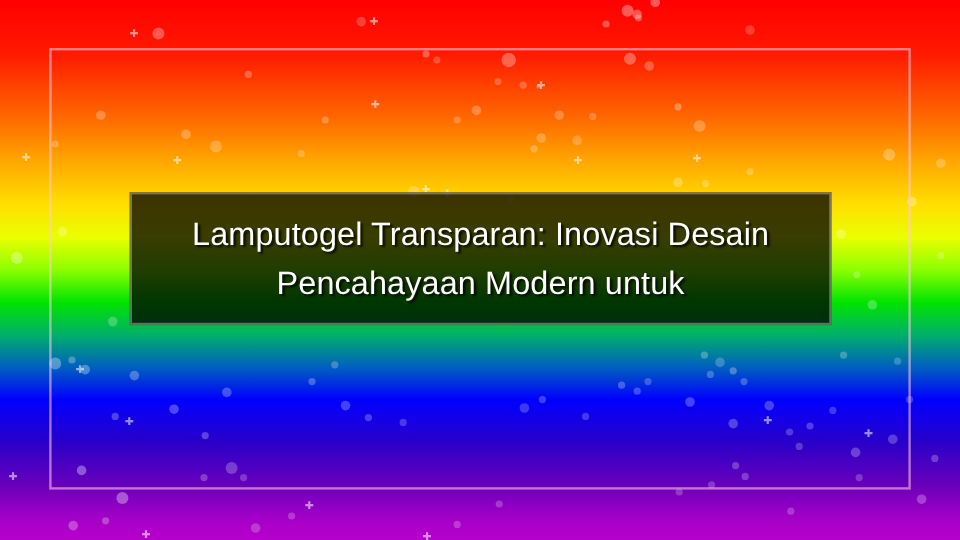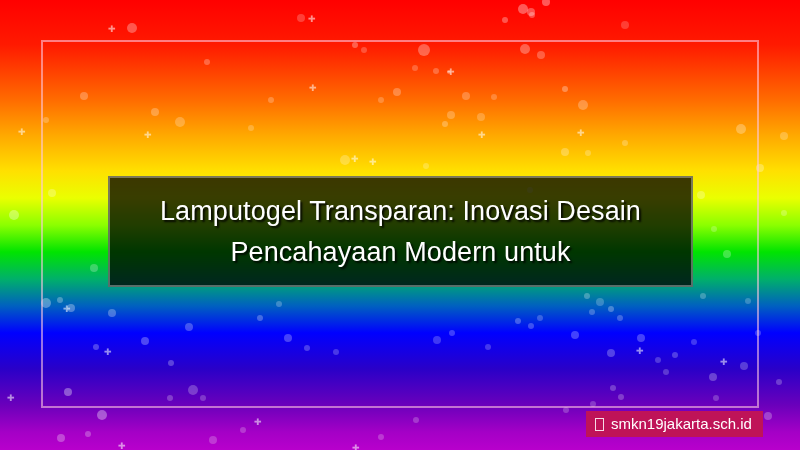--- a/index.html
+++ b/index.html
@@ -68,21 +68,21 @@
     width: 718px;
     height: 368px;
     border: 2px solid rgba(255,200,225,0.58);
     box-sizing: border-box;
   }
 
   
   #plate {
     position: absolute;
     left: 108px;
-    top: 176px;
+    top: 160px;
     width: 585px;
     height: 111px;
     box-sizing: border-box;
     background: rgba(0,0,0,0.76);
     border: 2px solid rgba(220,220,220,0.40);
     display: flex;
     align-items: center;
     justify-content: center;
   }
   #title {
@@ -253,18 +253,14 @@
       <div class="sp" style="left: 104px; top: 348px;">✚</div>
     </div>
 
   <div id="frame"></div>
 
   <div id="plate">
     <h1 id="title">Lamputogel Transparan: Inovasi Desain
 Pencahayaan Modern untuk</h1>
   </div>
 
-  <div id="badge">
-    <span class="glyph"></span>
-    <span>smkn19jakarta.sch.id</span>
-  </div>
 
 </div>
 
 </body></html>

